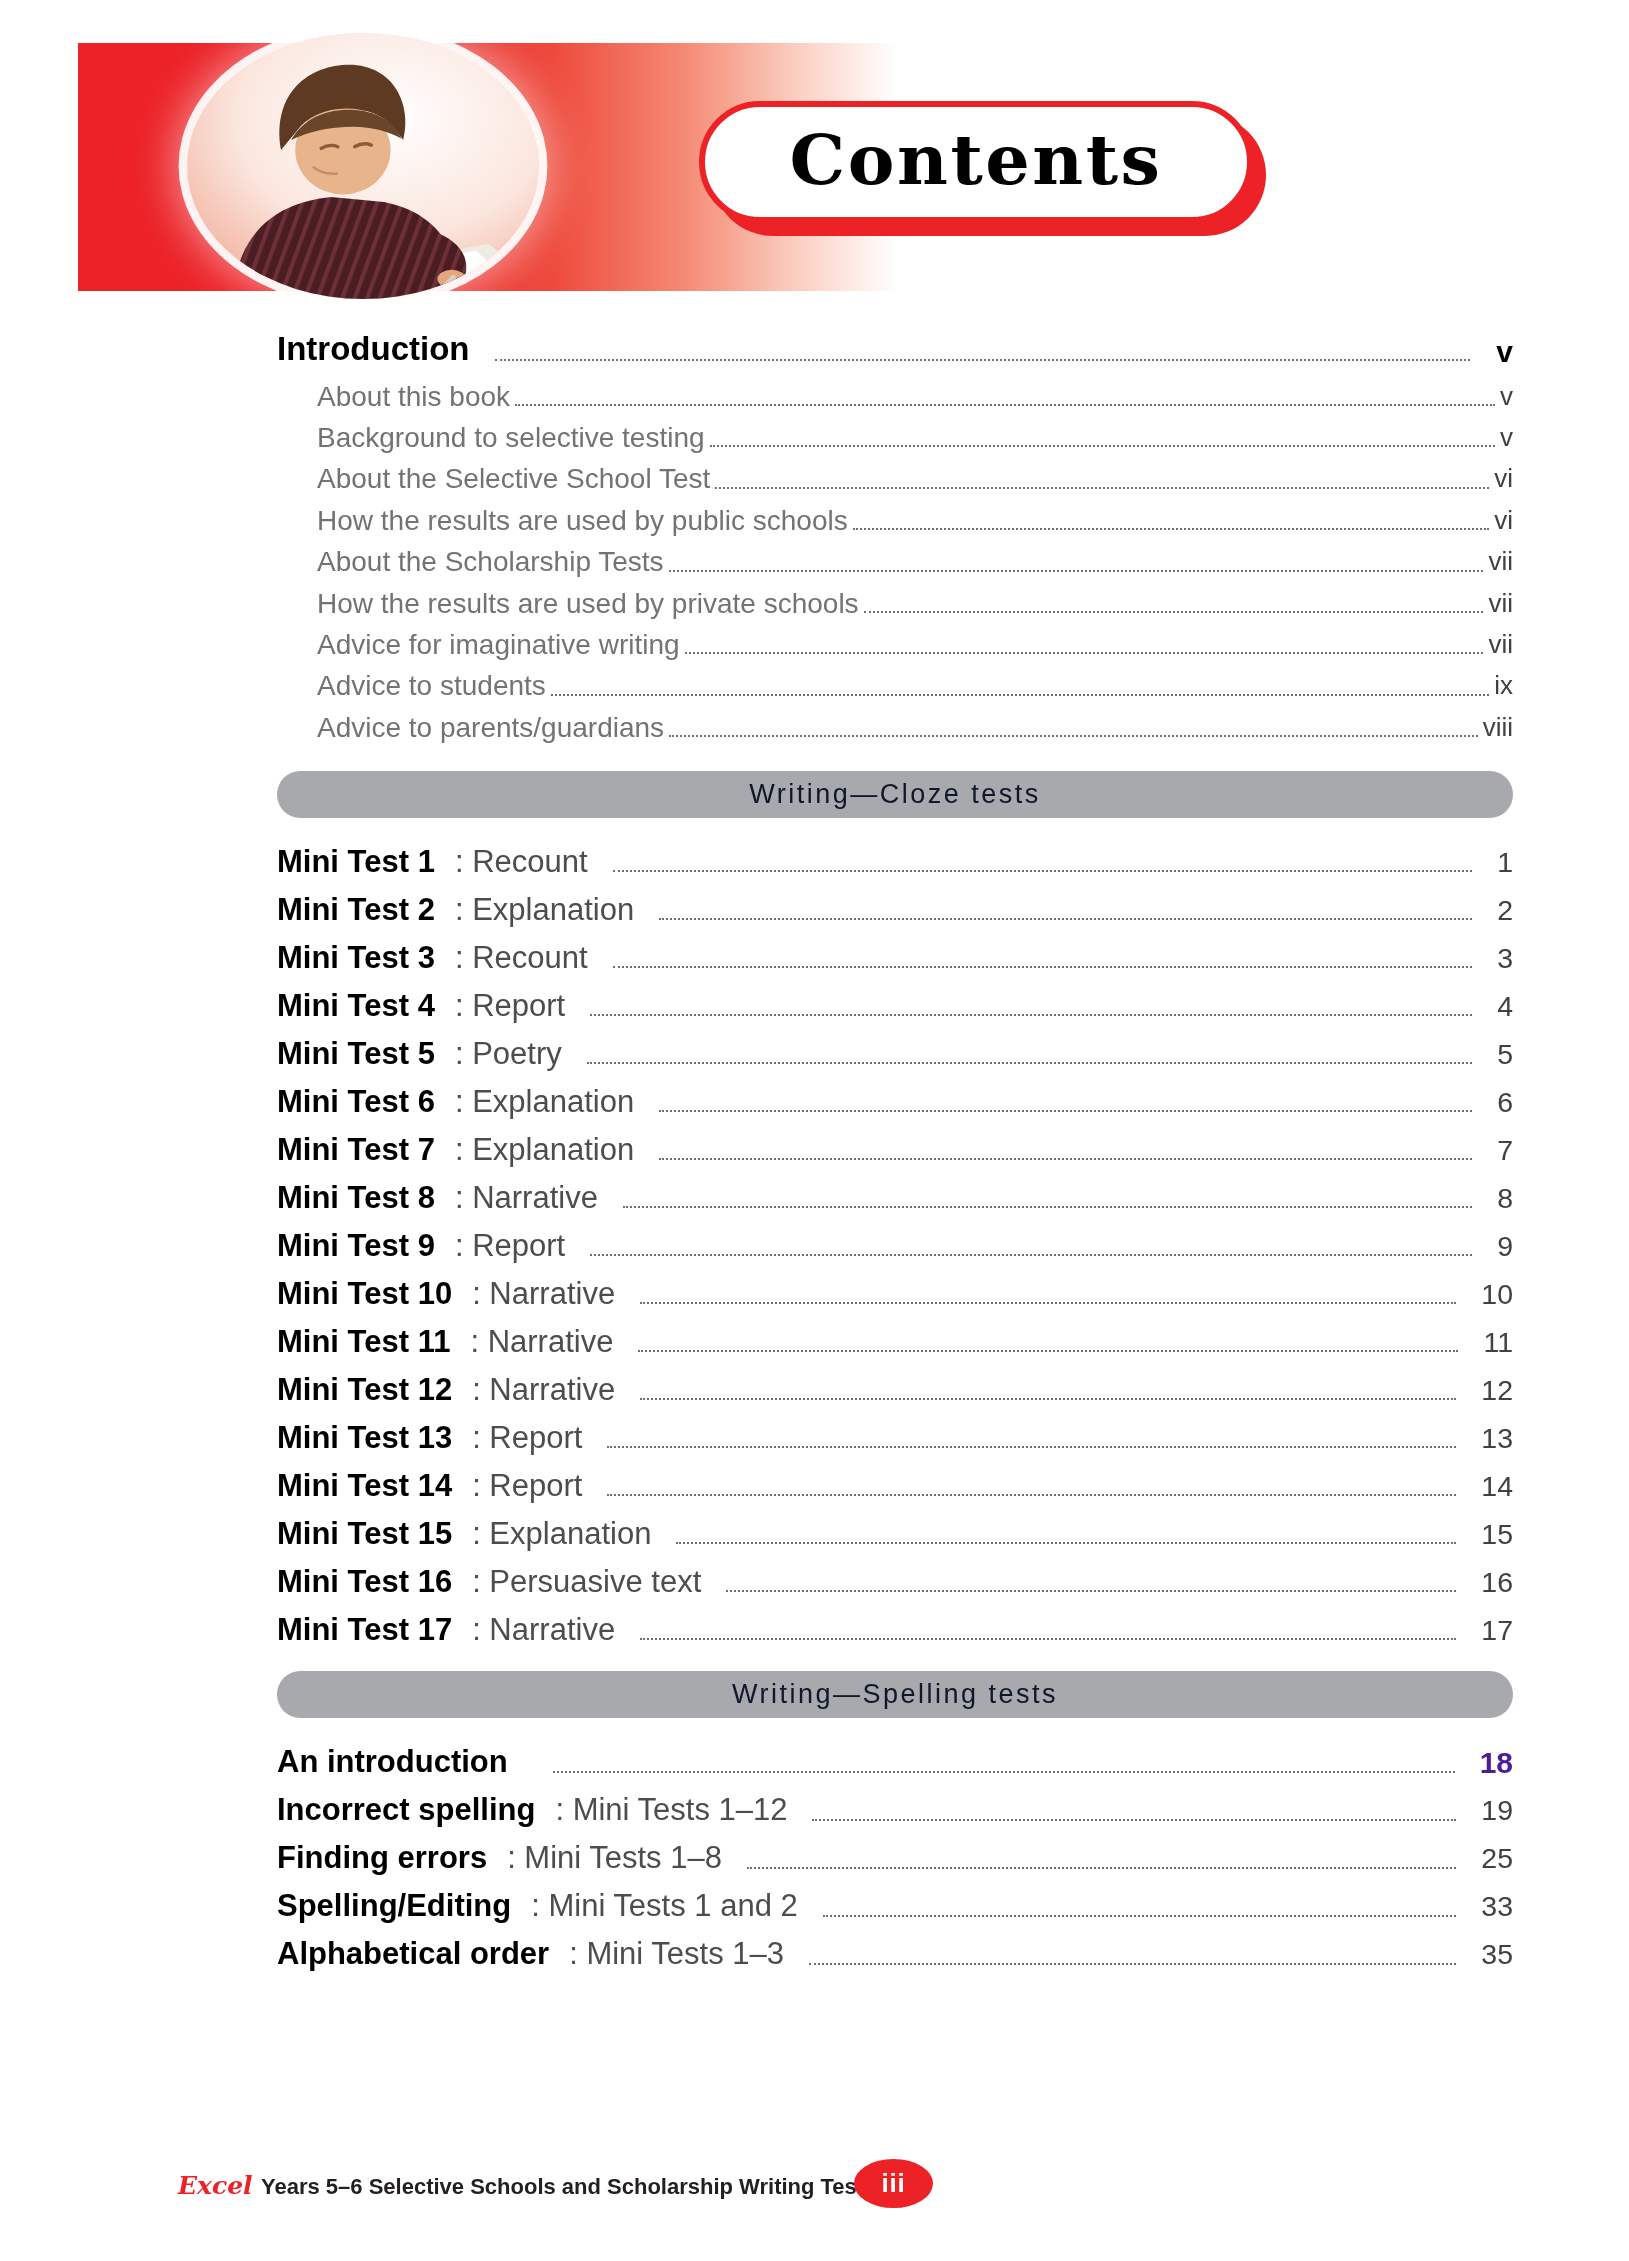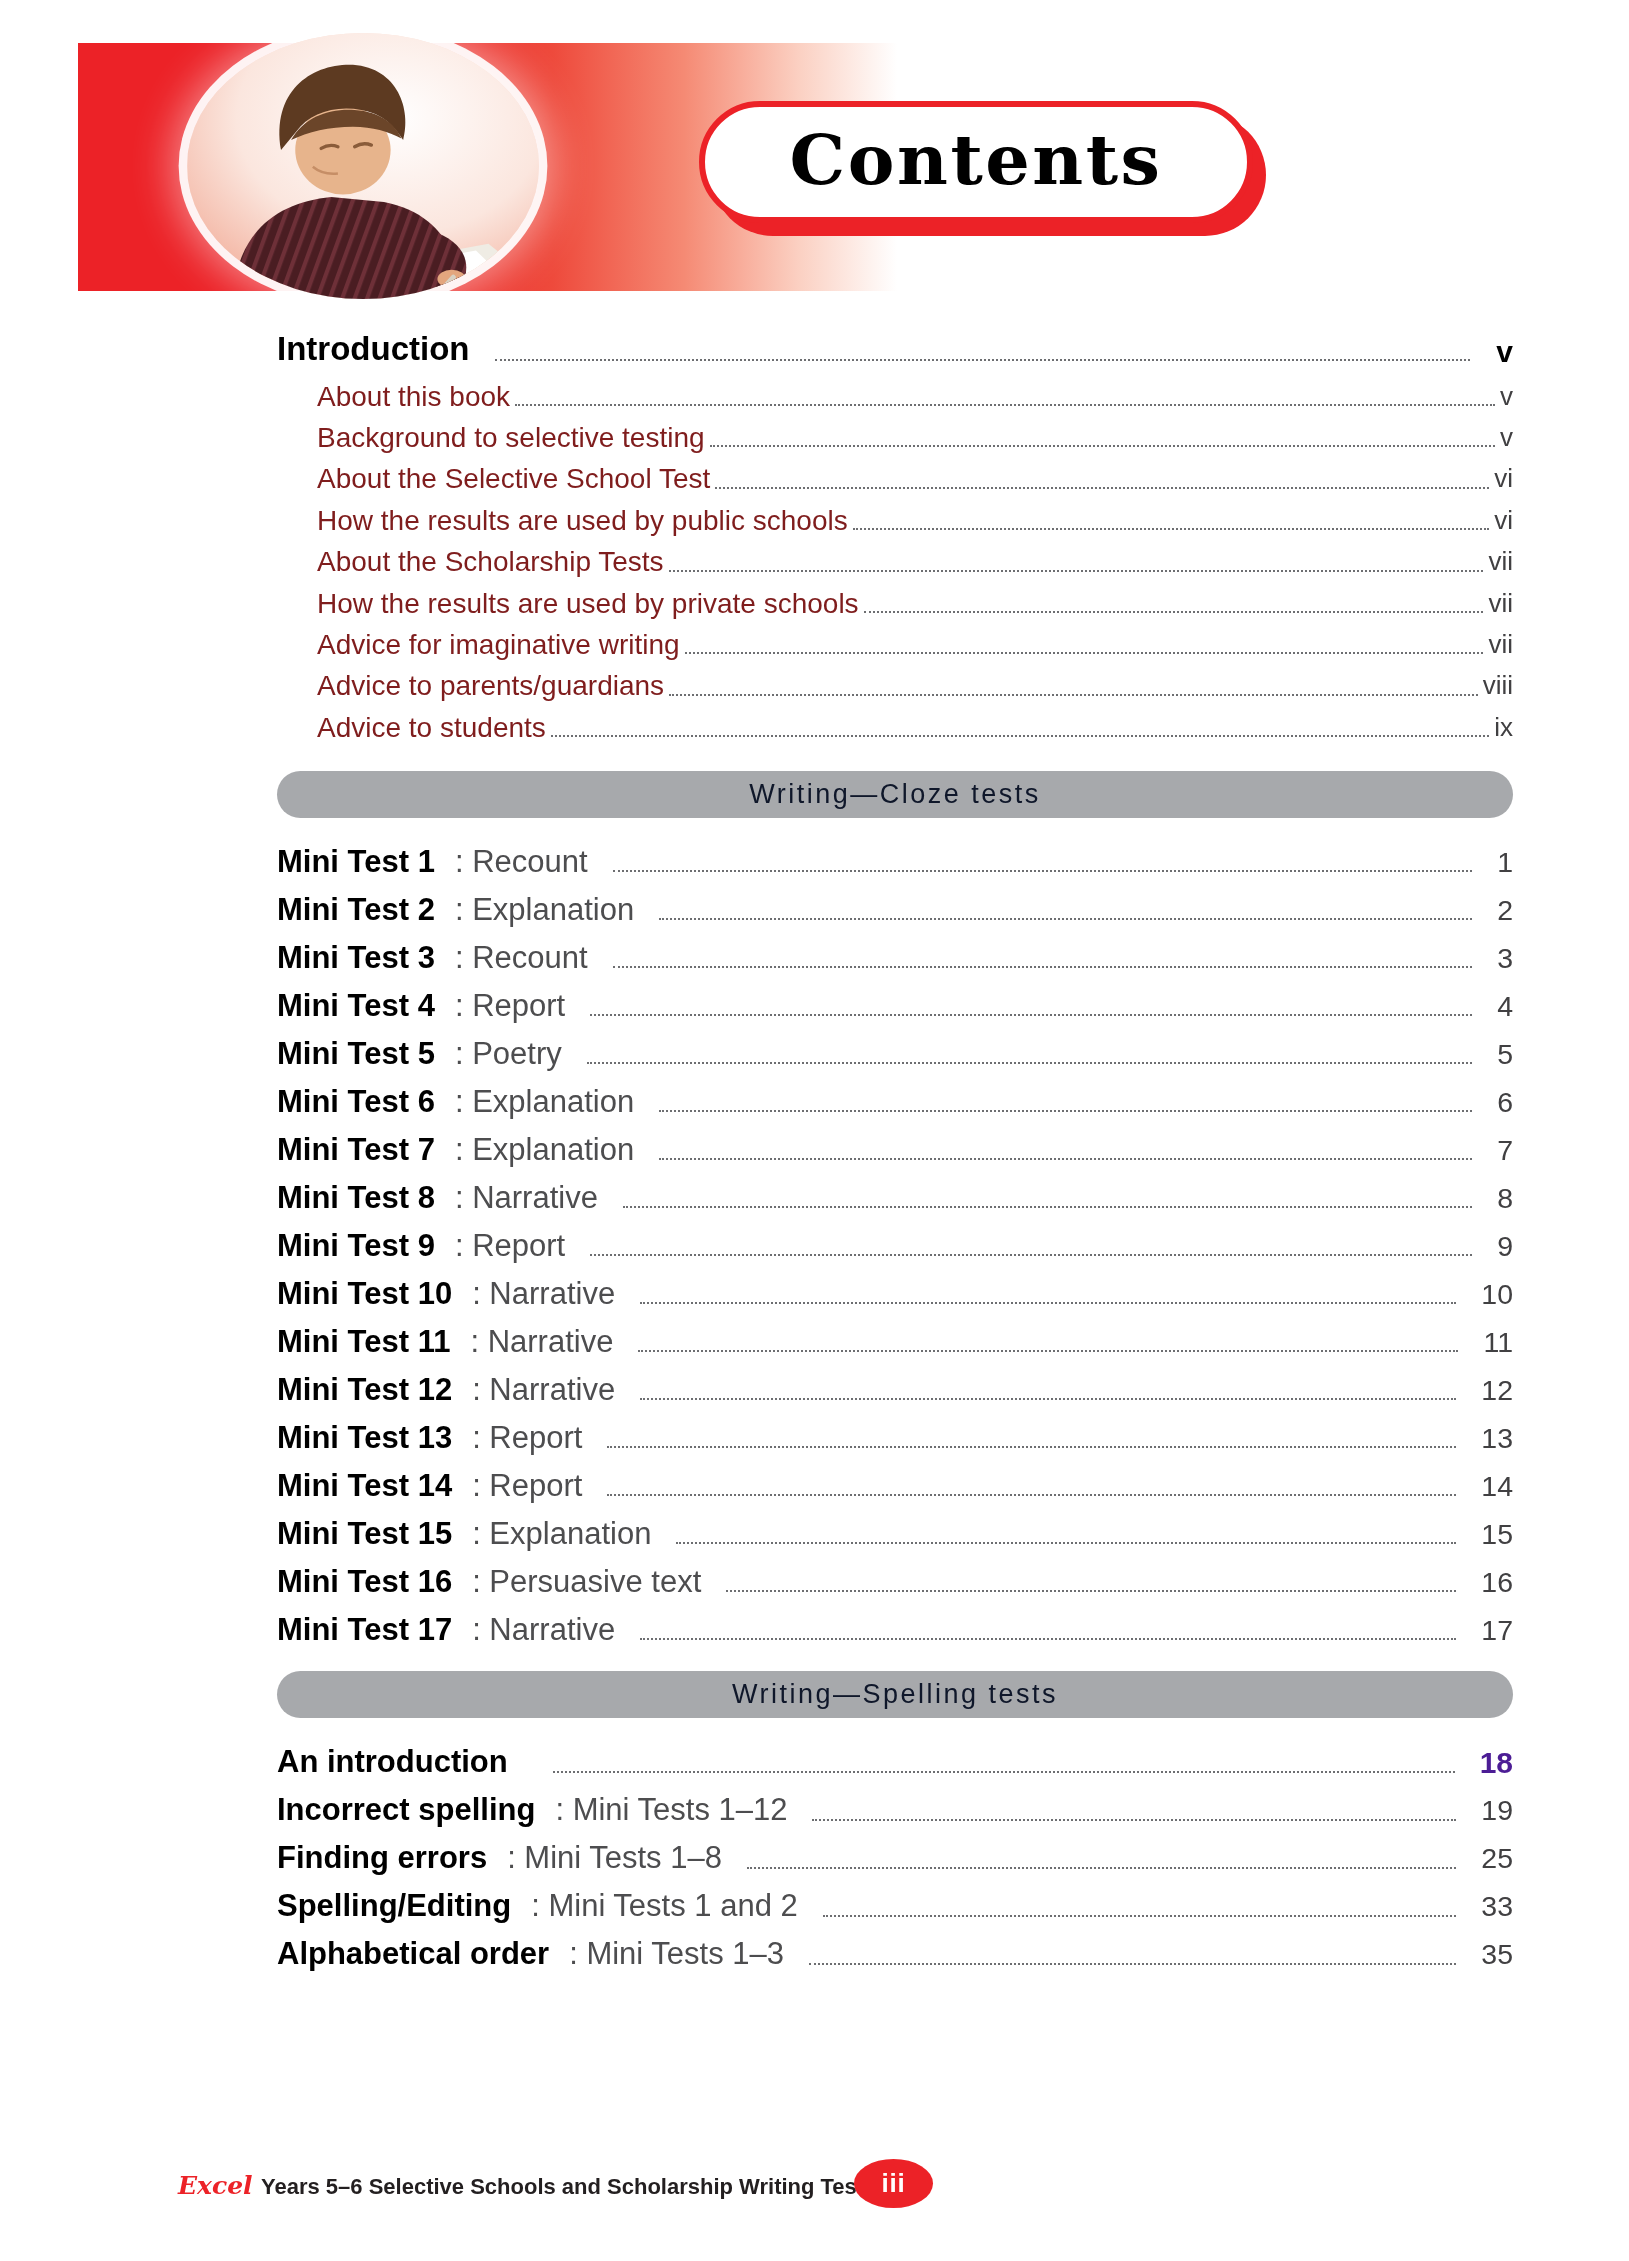--- a/index.html
+++ b/index.html
@@ -80,21 +80,21 @@
   }
 
   
   .head1 { margin-bottom: 11.7px; gap: 21px; }
   .head1 .lbl-bold { font-size: 33px; line-height: 39px; font-weight: bold; color: #000; }
   .pg { font-size: 28px; line-height: 33px; color: #414042; white-space: nowrap; }
   .pg-bold { font-weight: bold; color: #000; font-size: 30px; }
 
   
   .sub { margin-left: 40px; margin-bottom: 8.4px; }
-  .lbl-sub { font-size: 28px; line-height: 33px; color: #7f1d1d; white-space: nowrap; }
+  .lbl-sub { font-size: 28px; line-height: 33px; color: #737373; white-space: nowrap; }
   .sub .leader { margin-bottom: 6.7px; border-bottom-width: 2.1px; }
   .pg-sub { font-size: 26px; }
 
   
   .banner {
     height: 47px;
     border-radius: 23.4px;
     background: #a7a9ac;
     color: #0f172a;
     font-weight: normal;
@@ -243,29 +243,29 @@
           <span class="pg pg-sub">vii</span>
         </div>
 
         <div class="trow sub">
           <span class="lbl-sub">Advice for imaginative writing</span>
           <span class="leader"></span>
           <span class="pg pg-sub">vii</span>
         </div>
 
         <div class="trow sub">
+          <span class="lbl-sub">Advice to students</span>
+          <span class="leader"></span>
+          <span class="pg pg-sub">ix</span>
+        </div>
+
+        <div class="trow sub">
           <span class="lbl-sub">Advice to parents/guardians</span>
           <span class="leader"></span>
           <span class="pg pg-sub">viii</span>
-        </div>
-
-        <div class="trow sub">
-          <span class="lbl-sub">Advice to students</span>
-          <span class="leader"></span>
-          <span class="pg pg-sub">ix</span>
         </div>
       </div>
 
     <div class="banner">Writing—Cloze tests</div>
 
     <div>
 
         <div class="trow main">
           <span class="lbl-bold">Mini Test 1</span>
           <span class="lbl-rest">: Recount</span>

